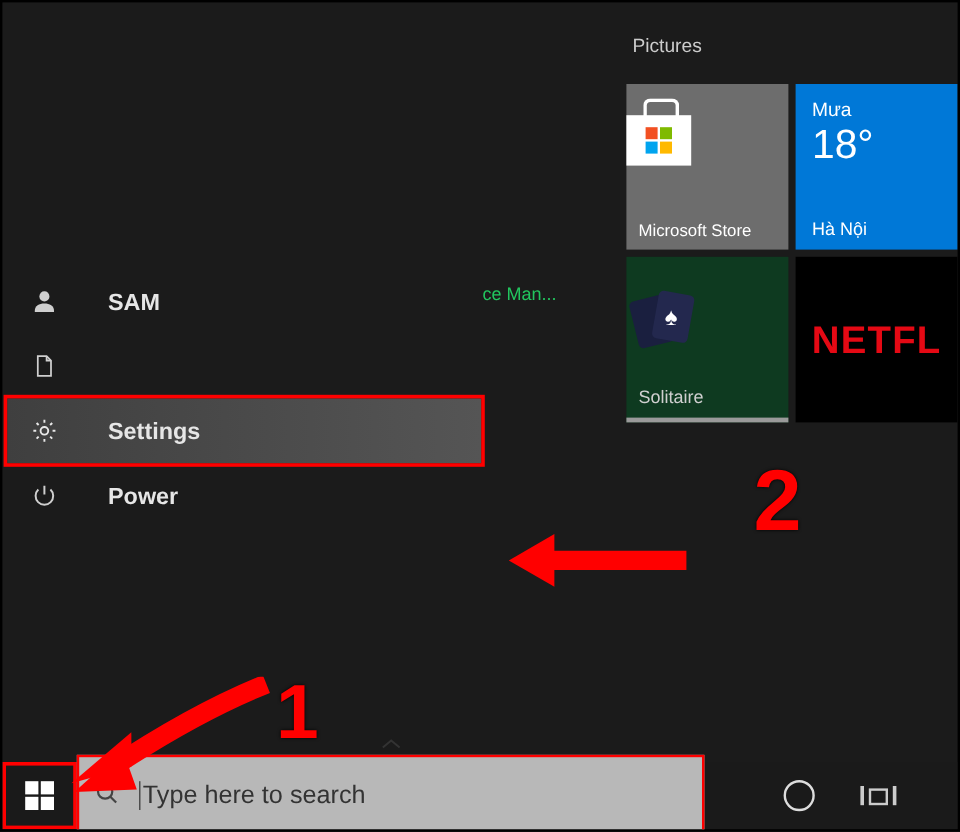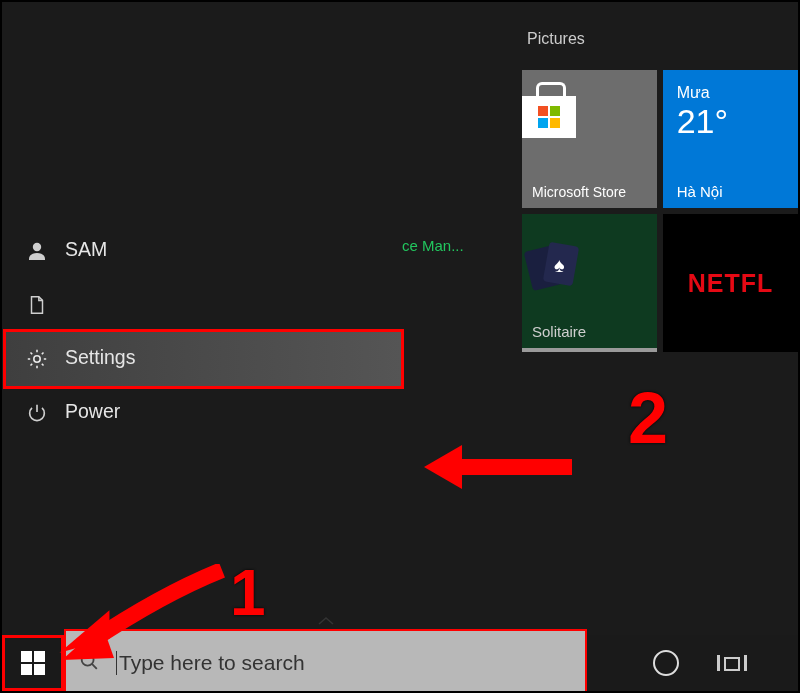--- a/index.html
+++ b/index.html
@@ -88,37 +88,37 @@
   .tile.solitaire .cards .spade {
     position: absolute; left: 32px; top: 10px; color: #fff; font-size: 20px;
   }
   .tile.solitaire .sol-label {
     position: absolute; bottom: 8px; left: 10px; font-size: 15px; color: #cfcfcf;
   }
   .tile.netflix {
     background: #000; display: flex; align-items: center; justify-content: center;
   }
   .tile.netflix .nflx {
-    color: #e50914; font-weight: 800; font-size: 25px; letter-spacing: 1px;
+    color: #e50914; font-weight: 800; font-size: 32px; letter-spacing: 1px;
     font-family: Arial, sans-serif;
   }
 
   
   .partial-text {
     position: absolute; left: 400px; top: 235px;
     color: #22c55e; font-size: 15px;
   }
 
   
   .rail {
     position: absolute; left: 4px; top: 222px; width: 395px;
   }
   .rail-item {
-    display: flex; align-items: flex-start; gap: 15px;
-    padding: 14px 18px; font-size: 19.5px; color: #e6e6e6;
+    display: flex; align-items: flex-end; gap: 40px;
+    padding: 14px 18px; font-size: 19.5px; color: #e6e6e6; font-weight: bold;
   }
   .rail-item .ic {
     width: 26px; height: 26px; display: flex; align-items: center; justify-content: center;
   }
   .rail-item.settings {
     background: linear-gradient(to right, #3f3f3f, #4b4b4b 55%, #555);
     outline: 3px solid #ff0000;
   }
 
   
@@ -190,21 +190,21 @@
             <span></span>
             <span></span>
             <span></span>
             <span></span>
           </div>
       </div>
       <div class="tile-label">Microsoft Store</div>
     </div>
     <div class="tile weather">
       <div class="w-top">Mưa</div>
-      <div class="w-temp">21°</div>
+      <div class="w-temp">18°</div>
       <div class="w-loc">Hà Nội</div>
     </div>
   </div>
   <div class="tile-row second">
     <div class="tile solitaire">
       <div class="cards">
         <div class="card c1"></div>
         <div class="card c2"></div>
         <div class="spade">♠</div>
       </div>

